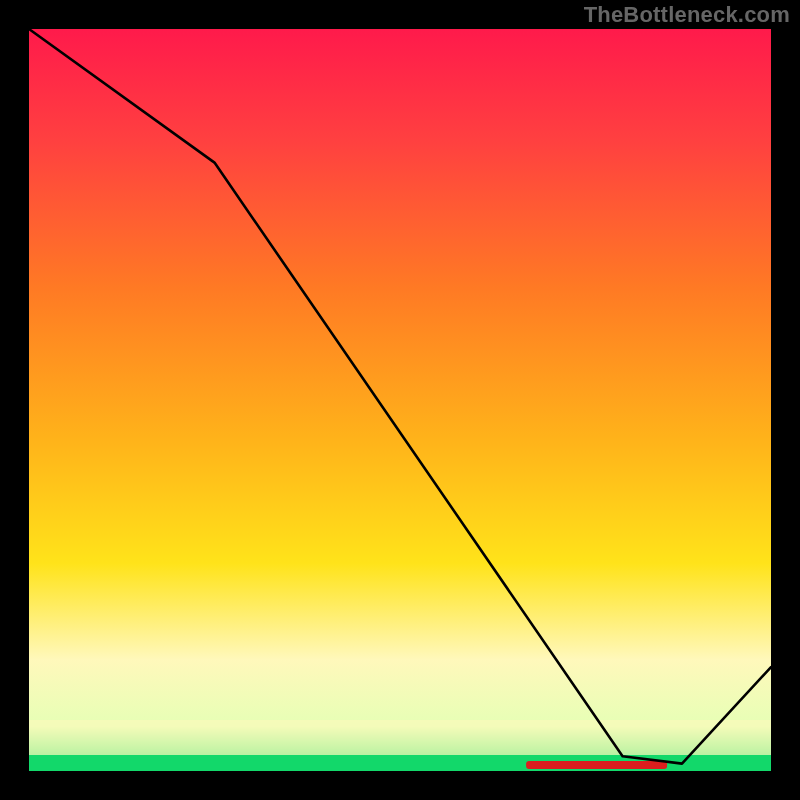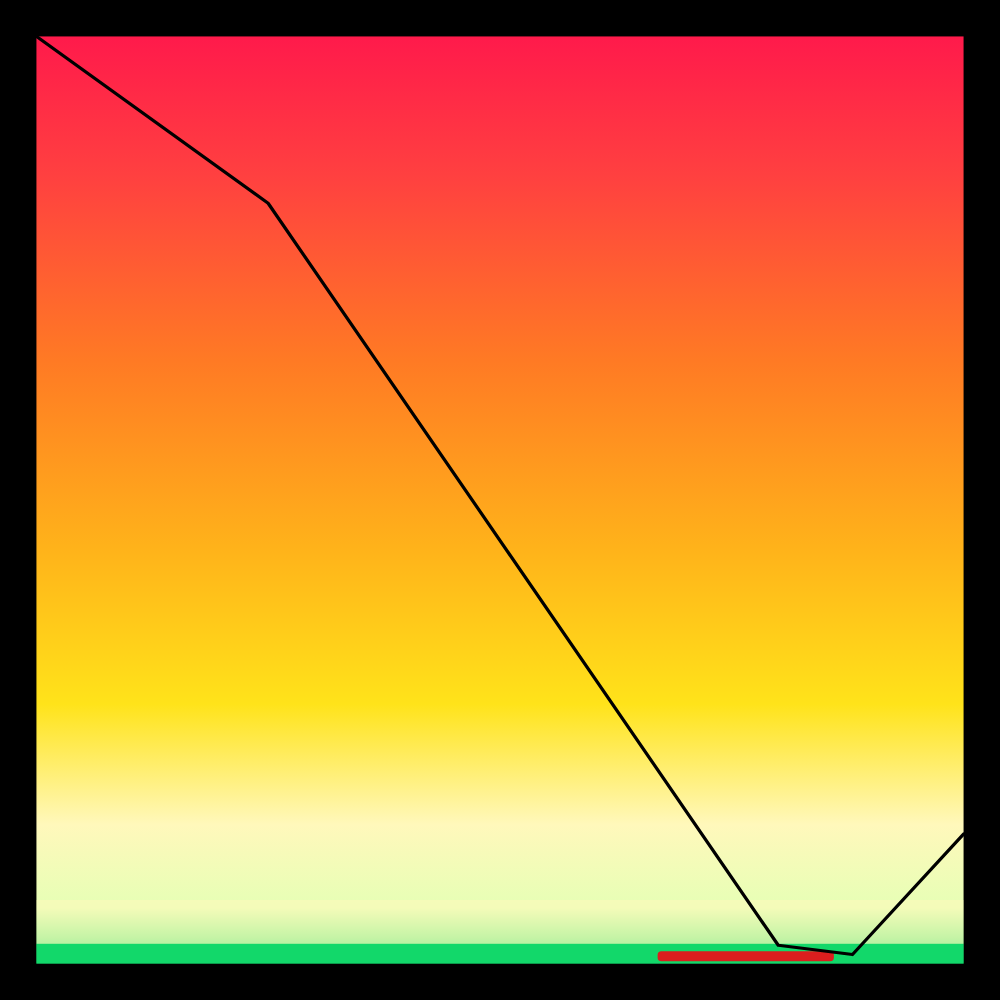--- a/index.html
+++ b/index.html
@@ -41,20 +41,21 @@
     letter-spacing: 1.2px;
     z-index: 25;
     text-shadow: 0 0 1px rgba(219,30,30,0.4);
   }
 </style>
 </head>
 <body>
 
 <div class="frame">
 
+  <div class="watermark">TheBottleneck.com</div>
 
   <svg class="plot" width="800" height="800" viewBox="0 0 800 800">
     <defs>
       <linearGradient id="heat" x1="0" y1="0" x2="0" y2="1">
 
       <stop offset="0%" stop-color="#ff1a4b"></stop>
           <stop offset="15%" stop-color="#ff4040"></stop>
           <stop offset="35%" stop-color="#ff7a24"></stop>
           <stop offset="55%" stop-color="#ffb21a"></stop>
           <stop offset="72%" stop-color="#ffe31a"></stop>

